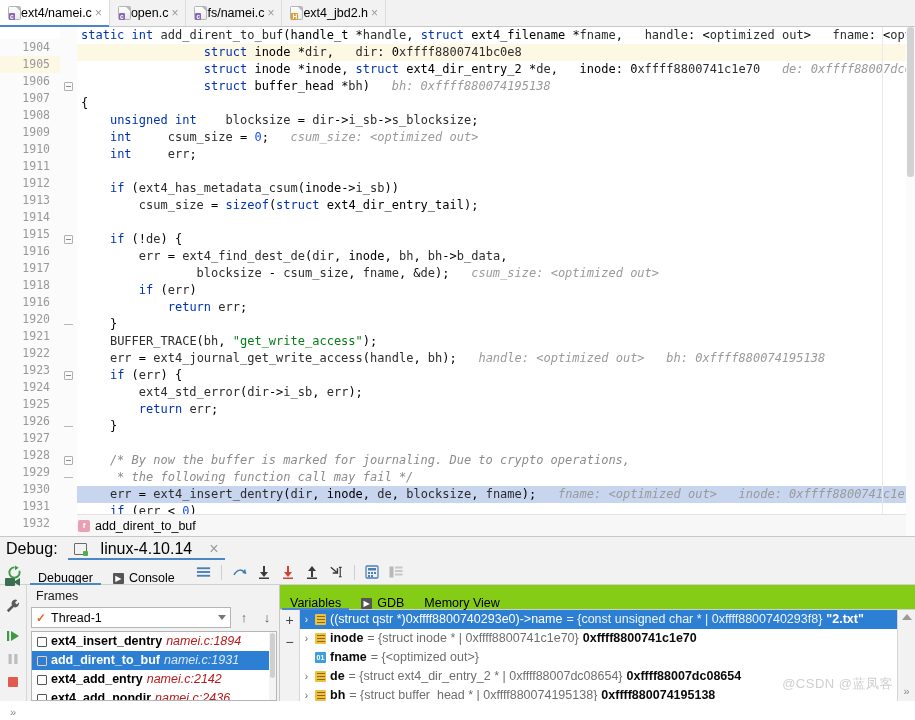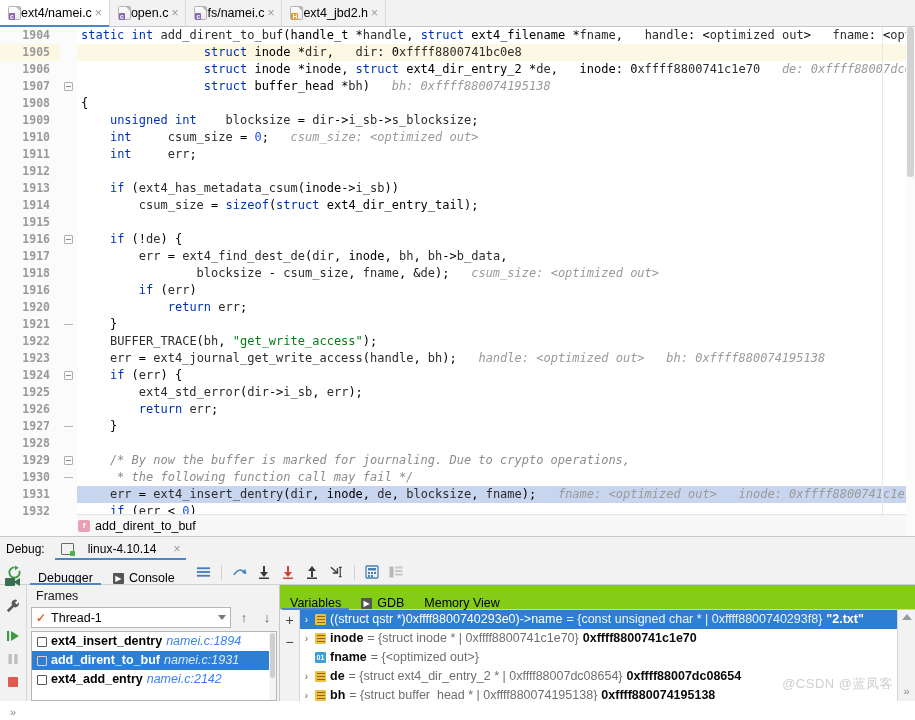--- a/index.html
+++ b/index.html
@@ -57,25 +57,24 @@
   .ficon.h .badge { background: #d89a33; }
 
   
   .editor {
     position: relative;
     height: 509px;
     background: #ffffff;
     overflow: hidden;
   }
   .gutter {
-    position: absolute; top: 0; left: 0; width: 60px; height: 100%;
+    position: absolute; top: 12px; left: 0; width: 60px; height: 100%;
     background: #fbfbfb;
     text-align: right;
     z-index: 2;
-    font-weight: bold;
   }
   .foldcol {
     position: absolute; top: 0; left: 60px; width: 17px; height: 100%;
     background: #fbfbfb; z-index: 2;
   }
   .gutterline {
     height: 17px; line-height: 17px;
     font-family: "DejaVu Sans Mono", monospace;
     font-size: 11.5px; color: #999999;
     padding-right: 10px;
@@ -131,21 +130,21 @@
   }
   .editor-vscroll .thumb {
     position: absolute; left: 1px; width: 7px; top: 0px; height: 150px;
     background: #d2d2d2; border-radius: 3px;
   }
 
   
   .debug-header {
     height: 24px; background: #f2f2f2; border-top: 1px solid #c8c8c8;
     display: flex; align-items: center; gap: 10px; padding-left: 6px;
-    font-size: 12px;
+    font-size: 16px;
   }
   .debug-header .title { font-weight: normal; color: #000; }
   .dtab {
     display: flex; align-items: center; gap: 14px; height: 100%;
     padding: 0 6px; position: relative;
   }
   .dtab.active:after {
     content:""; position:absolute; left:0; right:0; bottom:0; height:2px; background:#4a86c8;
   }
   .run-ic {
@@ -197,21 +196,21 @@
   .arrowbtn { width: 20px; text-align: center; color: #555; font-size: 13px; }
   .frame-list {
     flex: 1; margin: 3px 2px 0 4px; background: #fff; border: 1px solid #b5b5b5;
     overflow: hidden; position: relative;
   }
   .frame-item {
     height: 19px; line-height: 19px; display: flex; align-items: center; gap: 4px;
     padding-left: 5px; font-size: 12.5px; white-space: nowrap;
   }
   .frame-item.sel { background: #2d7fd3; color: #fff; }
-  .frame-item .loc { color: #3b82f6; font-style: italic; }
+  .frame-item .loc { color: #b91c1c; font-style: italic; }
   .frame-item.sel .loc { color: #dbe8f7; }
   .stackic {
     width: 10px; height: 10px; border: 1.3px solid #555; border-radius: 1px; flex: 0 0 auto;
     position: relative;
   }
   .frame-item.sel .stackic { border-color: #f0c8c0; }
   .frame-scroll { position:absolute; right:0; top:0; width:7px; height:100%; background:#f4f4f4; }
   .frame-scroll .th { position:absolute; left:1px; width:5px; top:1px; height:45px; background:#cfcfcf; border-radius:3px;}
 
   .vars-pane { flex: 1; display: flex; flex-direction: column; background: #fff; position: relative; }
@@ -525,20 +524,25 @@
           </div>
           <div class="frame-item sel">
             <span class="stackic"></span>
             <span style="font-weight: 600;">add_dirent_to_buf</span>
             <span class="loc">namei.c:1931</span>
           </div>
           <div class="frame-item">
             <span class="stackic"></span>
             <span style="font-weight: 600;">ext4_add_entry</span>
             <span class="loc">namei.c:2142</span>
+          </div>
+          <div class="frame-item">
+            <span class="stackic"></span>
+            <span style="font-weight: 600;">ext4_add_nondir</span>
+            <span class="loc">namei.c:2436</span>
           </div>
         </div>
     </div>
 
     <div class="vars-pane">
       <div class="debug-toolbar" style="border-bottom:1px solid #d0d0d0;background:#84cc16;">
         <div class="subtab active">
           <span class="inner">
               <span>Variables</span>
             </span>

